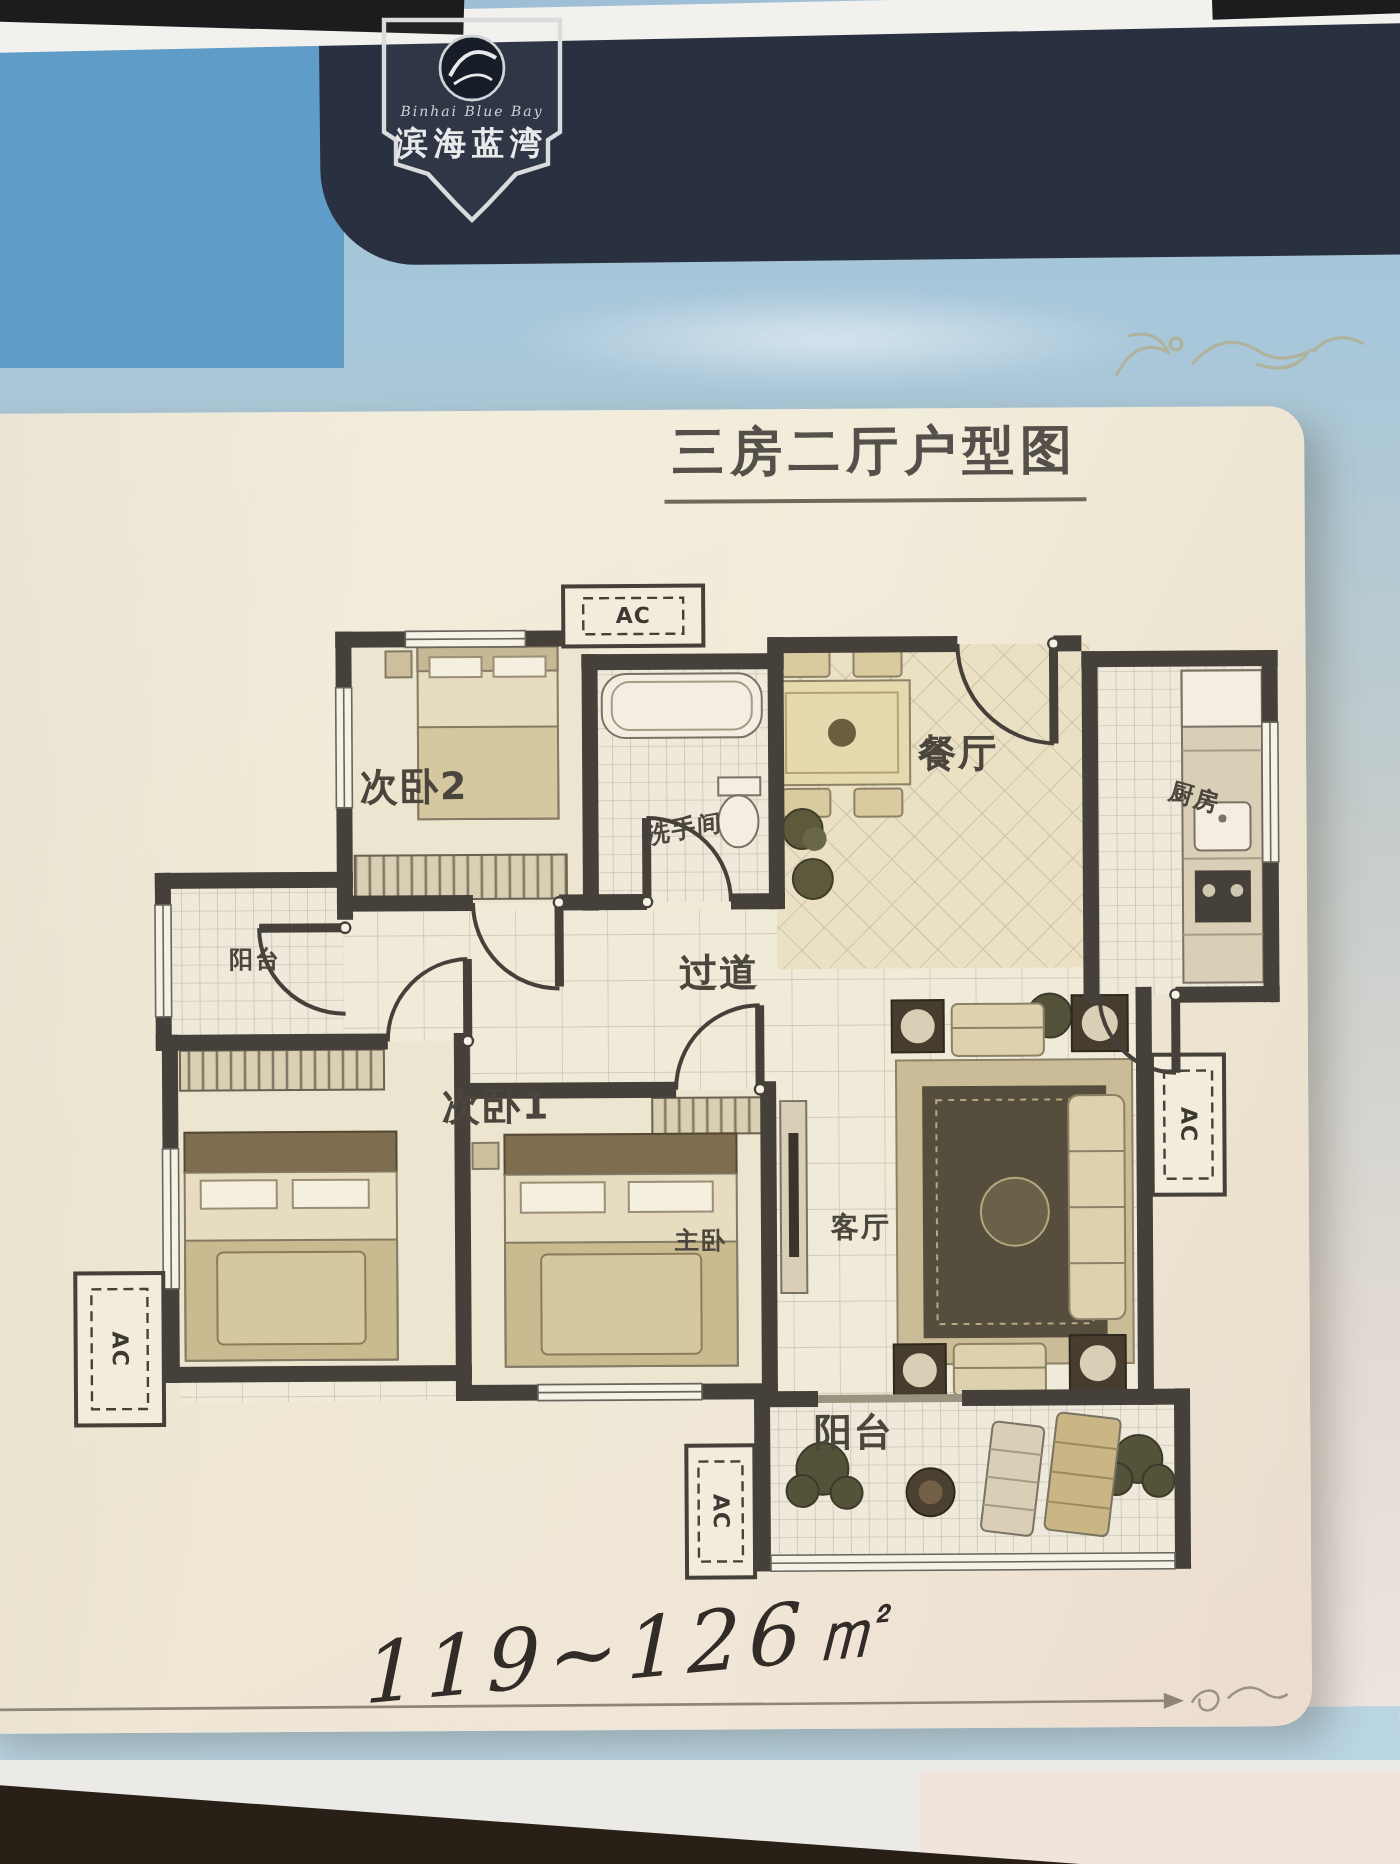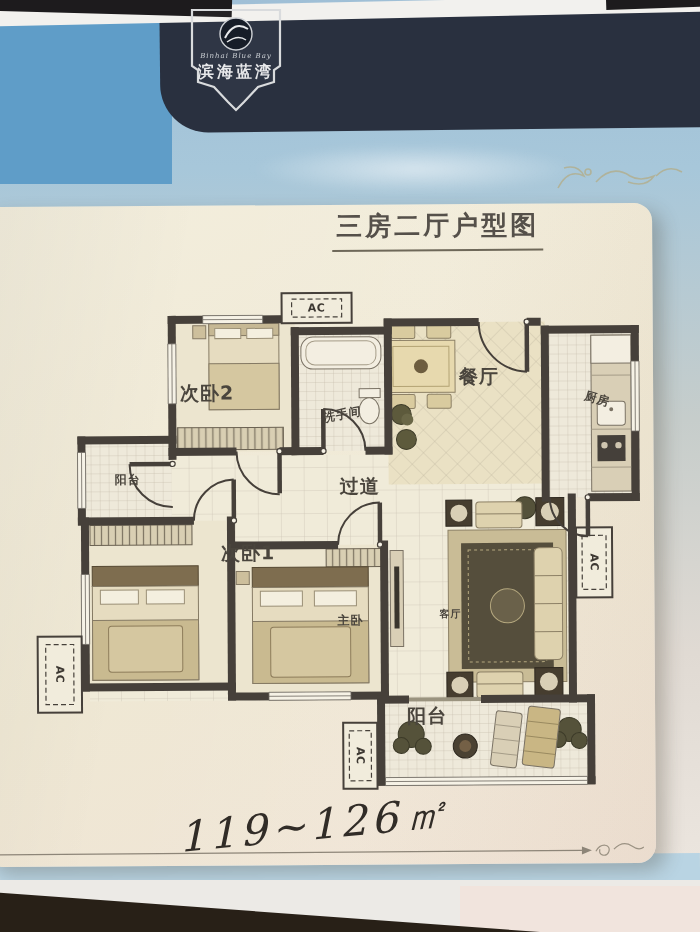--- a/index.html
+++ b/index.html
@@ -303,21 +303,21 @@
 
       
       <div class="rl" style="left:180px;top:110px;">次卧2</div>
       <div class="rl" style="left:315px;top:132px;font-size:12px;transform:translate(-50%,-50%) rotate(-10deg) skewX(-8deg);">洗手间</div>
       <div class="rl" style="left:452px;top:95px;">餐厅</div>
       <div class="rl" style="left:570px;top:118px;font-size:12px;transform:translate(-50%,-50%) rotate(16deg);">厨房</div>
       <div class="rl" style="left:100px;top:196px;font-size:12px;">阳台</div>
       <div class="rl" style="left:332px;top:204px;">过道</div>
       <div class="rl" style="left:183px;top:270px;margin-left:37px;">次卧1</div>
       <div class="rl" style="left:322px;top:338px;font-size:12px;">主卧</div>
-      <div class="rl" style="left:422px;top:332px;font-size:10px;">客厅</div>
+      <div class="rl" style="left:402px;top:332px;font-size:14px;">客厅</div>
       <div class="rl" style="left:398px;top:434px;">阳台</div>
 
       
       <div class="acl" style="left:290px;top:25px;">AC</div>
       <div class="acl" style="left:566px;top:281px;transform:translate(-50%,-50%) rotate(90deg);">AC</div>
       <div class="acl" style="left:31px;top:390px;transform:translate(-50%,-50%) rotate(90deg);">AC</div>
       <div class="acl" style="left:331px;top:473px;transform:translate(-50%,-50%) rotate(90deg);">AC</div>
     </div>
 
     <div class="abs area-text">119~126㎡</div>

